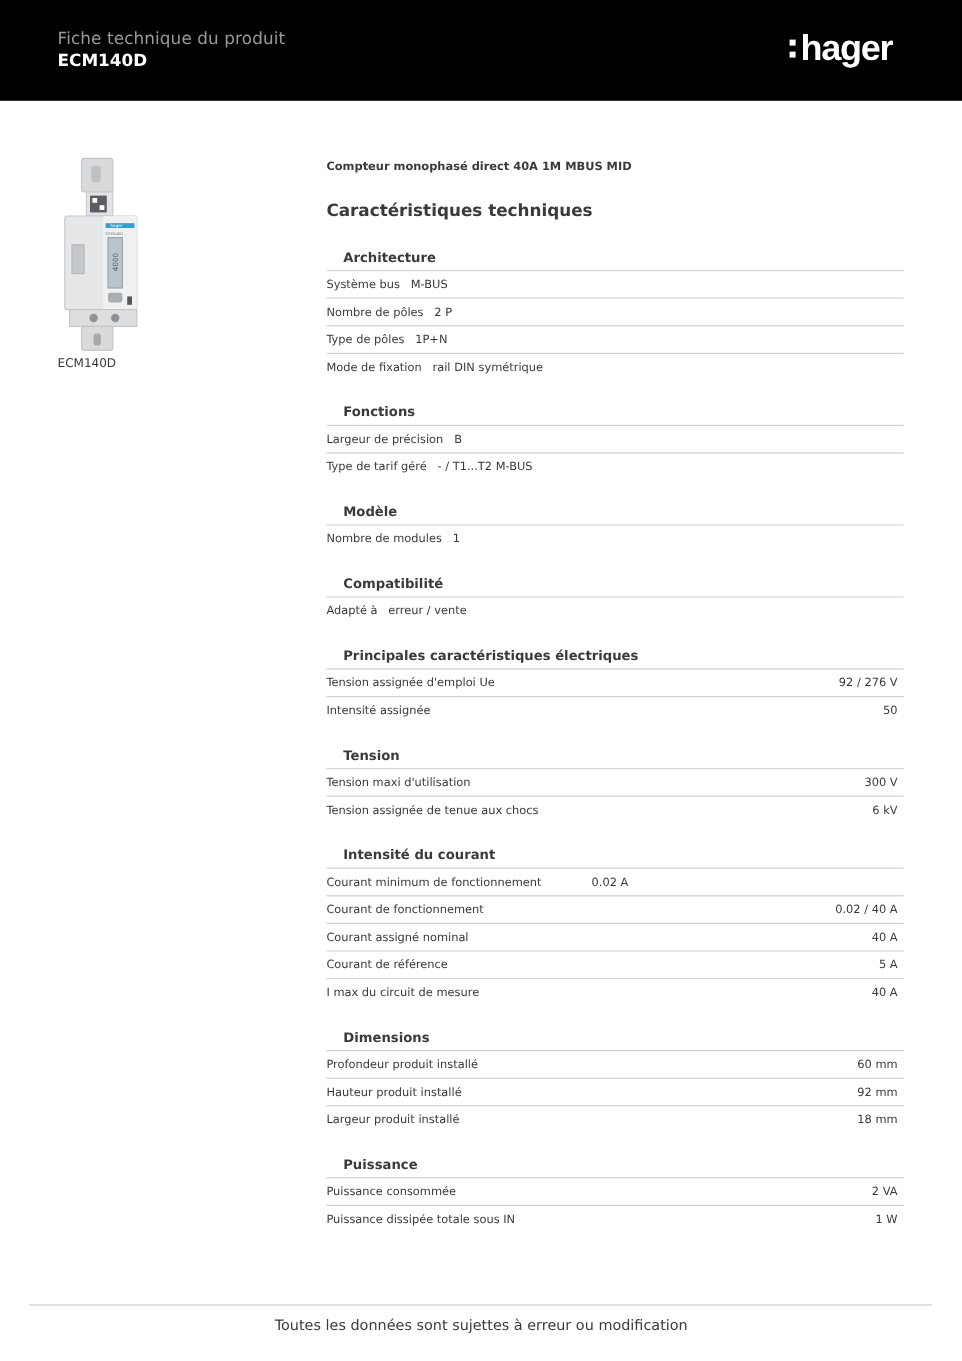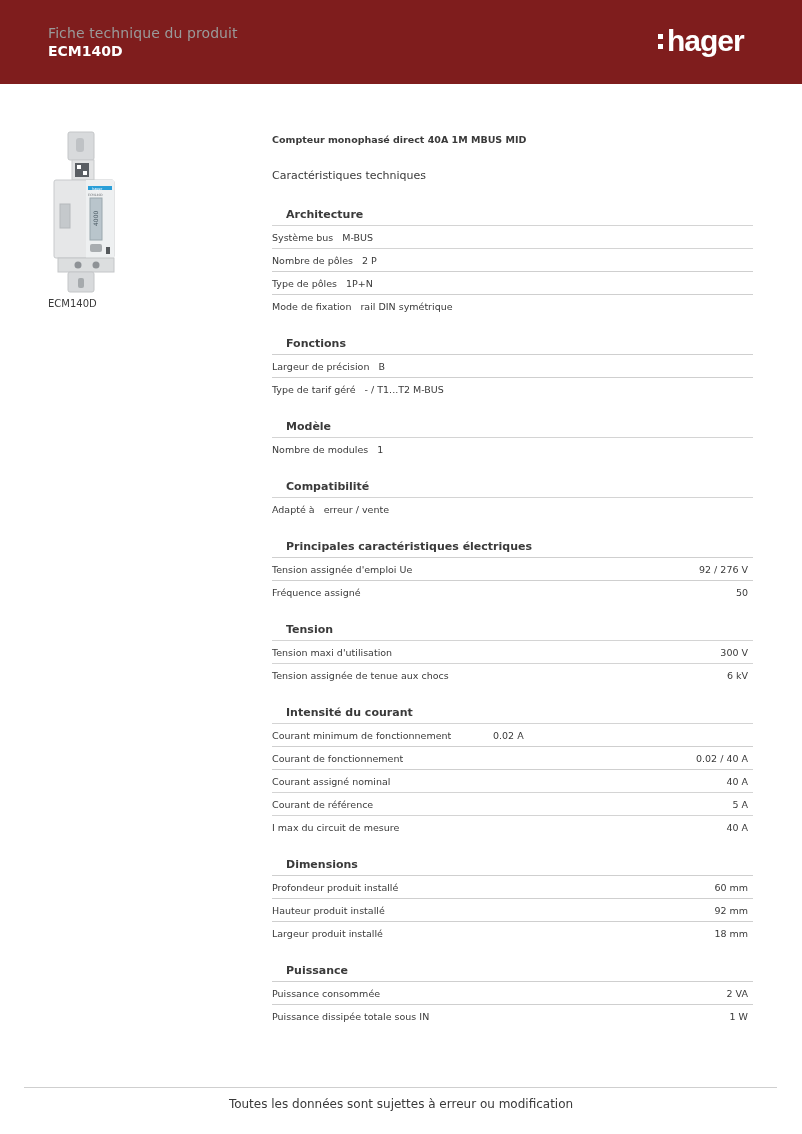--- a/index.html
+++ b/index.html
@@ -1,33 +1,33 @@
 <!DOCTYPE html>
 <html><head>
 <meta charset="utf-8">
 <style>
   * { box-sizing: border-box; margin: 0; padding: 0; }
   html, body { width: 802px; height: 1134px; background: #ffffff; }
   body { font-family: "DejaVu Sans", sans-serif; color: #3a3a3a; position: relative; overflow: hidden; }
 
-  .header { position: absolute; left: 0; top: 0; width: 802px; height: 84px; background: #7f1d1d; }
+  .header { position: absolute; left: 0; top: 0; width: 802px; height: 84px; background: #000000; }
   .header .subtitle { position: absolute; left: 48px; top: 25px; font-size: 14px; color: #9a9a9a; letter-spacing: 0.1px; }
   .header .title { position: absolute; left: 48px; top: 43px; font-size: 14px; font-weight: bold; color: #ffffff; }
   .logo { position: absolute; left: 658px; top: 23px; font-family: "Liberation Sans", sans-serif; font-size: 30px; font-weight: bold; color: #ffffff; letter-spacing: -1px; line-height: 36px; }
   .logo .colon { display: inline-block; width: 6px; height: 22px; position: relative; margin-right: 3px; vertical-align: -1px; }
   .logo .colon::before, .logo .colon::after { content: ""; position: absolute; left: 0; width: 5px; height: 5px; background: #fff; }
   .logo .colon::before { top: 4px; }
   .logo .colon::after { top: 14px; }
 
   .product-image { position: absolute; left: 48px; top: 130px; width: 72px; height: 165px; }
   .product-caption { position: absolute; left: 48px; top: 298px; font-size: 10px; color: #3a3a3a; }
 
   .content { position: absolute; left: 272px; top: 128px; width: 481px; }
   .doc-title { font-size: 9.5px; font-weight: bold; color: #3a3a3a; height: 24px; line-height: 24px; margin-top: 0; }
-  .doc-subtitle { font-size: 11px; font-weight: normal; color: #3a3a3a; height: 24px; line-height: 24px; margin-top: 12px; }
+  .doc-subtitle { font-size: 14px; font-weight: bold; color: #3a3a3a; height: 24px; line-height: 24px; margin-top: 12px; }
 
   .section { margin-top: 18px; }
   .section-title { font-size: 11px; font-weight: bold; color: #3a3a3a; height: 18px; line-height: 18px; margin-bottom: 1px; margin-left: 14px; }
   .row { display: flex; justify-content: space-between; align-items: center; border-top: 1px solid #d4d4d4; height: 23px; font-size: 9.5px; color: #3a3a3a; }
   .row.top-strong { border-top: 1.5px solid #cfcfcf; }
   .row .lbl-inline .val { margin-left: 9px; }
   .row .val-right { text-align: right; padding-right: 5px; }
   .row .val-mid { position: absolute; left: 221px; }
   .row.mid { position: relative; justify-content: flex-start; }
 
@@ -122,21 +122,21 @@
       </div>
   </div>
 
   <div class="section">
     <div class="section-title">Principales caractéristiques électriques</div>
     <div class="row top-strong">
         <span>Tension assignée d'emploi Ue</span>
         <span class="val-right">92 / 276 V</span>
       </div>
     <div class="row top-strong">
-        <span>Fréquence assigné</span>
+        <span>Intensité assignée</span>
         <span class="val-right">50</span>
       </div>
   </div>
 
   <div class="section">
     <div class="section-title">Tension</div>
     <div class="row">
         <span>Tension maxi d'utilisation</span>
         <span class="val-right">300 V</span>
       </div>

